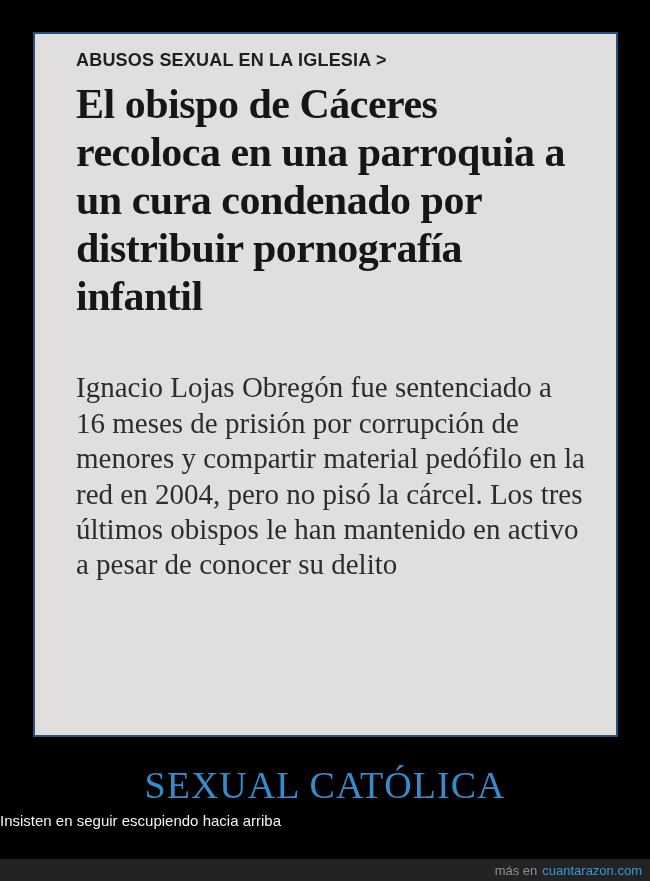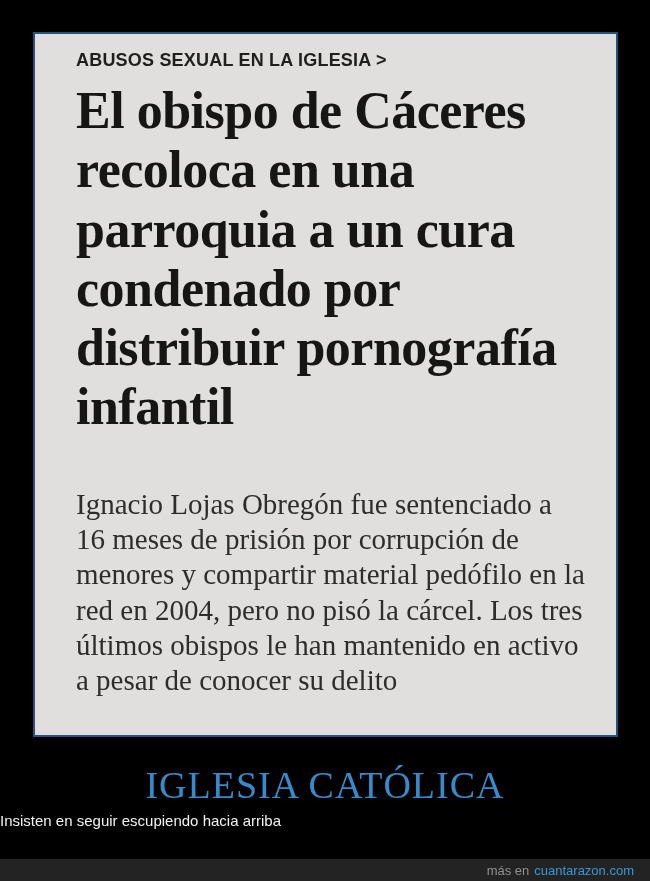--- a/index.html
+++ b/index.html
@@ -32,21 +32,21 @@
     font-size: 18px;
     font-weight: 600;
     letter-spacing: 0.2px;
     color: #1f1f1d;
     cursor: pointer;
   }
   .headline {
     margin: 10px 0 0 0;
     font-family: "Liberation Serif", serif;
     font-weight: 700;
-    font-size: 52px;
+    font-size: 42px;
     line-height: 1.14;
     letter-spacing: -0.5px;
     color: #161614;
   }
   .subhead {
     margin: 50px 0 16px 0;
     font-family: "Liberation Serif", serif;
     font-weight: 400;
     font-size: 29px;
     line-height: 1.22;
@@ -77,21 +77,21 @@
     position: absolute;
     bottom: 0;
     left: 0;
     width: 100%;
     height: 22px;
     background: #232323;
     box-sizing: border-box;
     display: flex;
     justify-content: flex-end;
     align-items: center;
-    padding-right: 16px;
+    padding-right: 8px;
     font-size: 13px;
   }
   .footer-prefix {
     color: #8f8f8f;
     margin-right: 5px;
   }
   .footer-site {
     color: #3799d9;
     cursor: pointer;
     text-align: right;
@@ -99,20 +99,20 @@
 </style>
 </head>
 <body>
 
 <div class="meme-card">
   <span class="kicker">ABUSOS SEXUAL EN LA IGLESIA &gt;</span>
   <h1 class="headline">El obispo de Cáceres recoloca en una parroquia a un cura condenado por distribuir pornografía infantil</h1>
   <p class="subhead">Ignacio Lojas Obregón fue sentenciado a 16 meses de prisión por corrupción de menores y compartir material pedófilo en la red en 2004, pero no pisó la cárcel. Los tres últimos obispos le han mantenido en activo a pesar de conocer su delito</p>
 </div>
 
-<div class="caption-title">IGLESIA CATÓLICA</div>
+<div class="caption-title">SEXUAL CATÓLICA</div>
 
 <div class="caption-subtitle">Insisten en seguir escupiendo hacia arriba</div>
 
 <div class="footer-bar">
   <span class="footer-prefix">más en</span>
   <span class="footer-site">cuantarazon.com</span>
 </div>
 
 </body></html>

